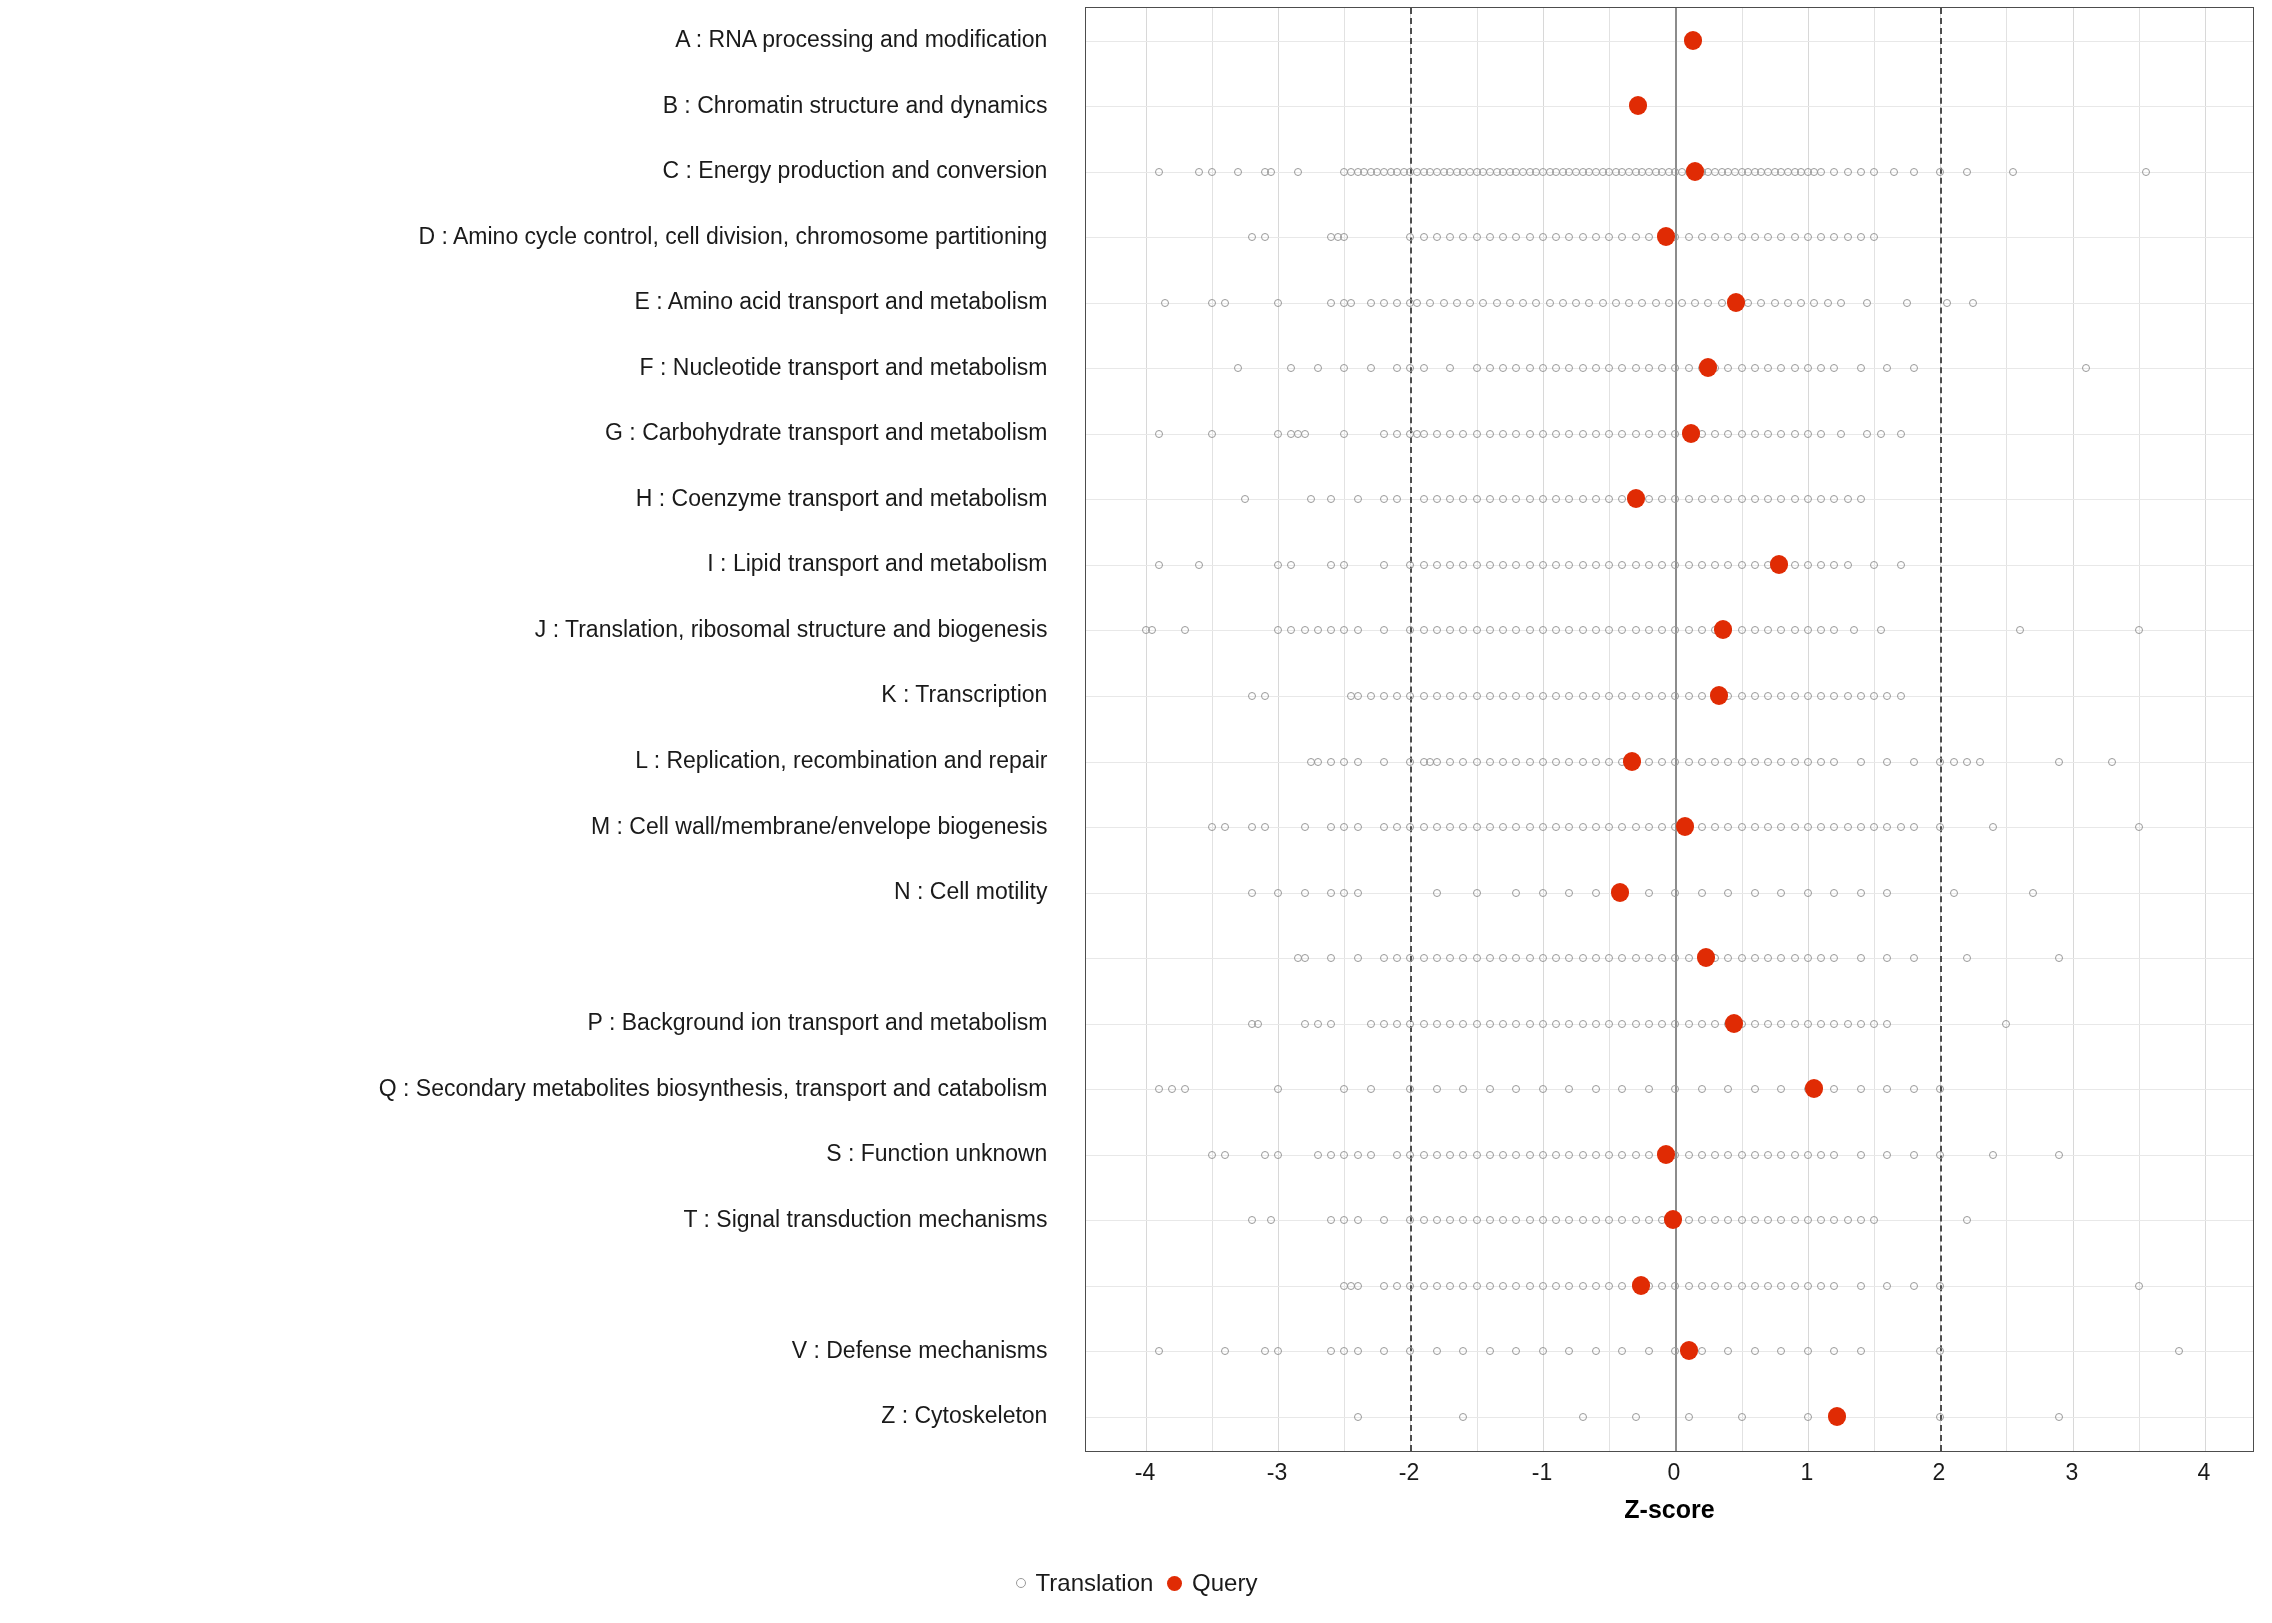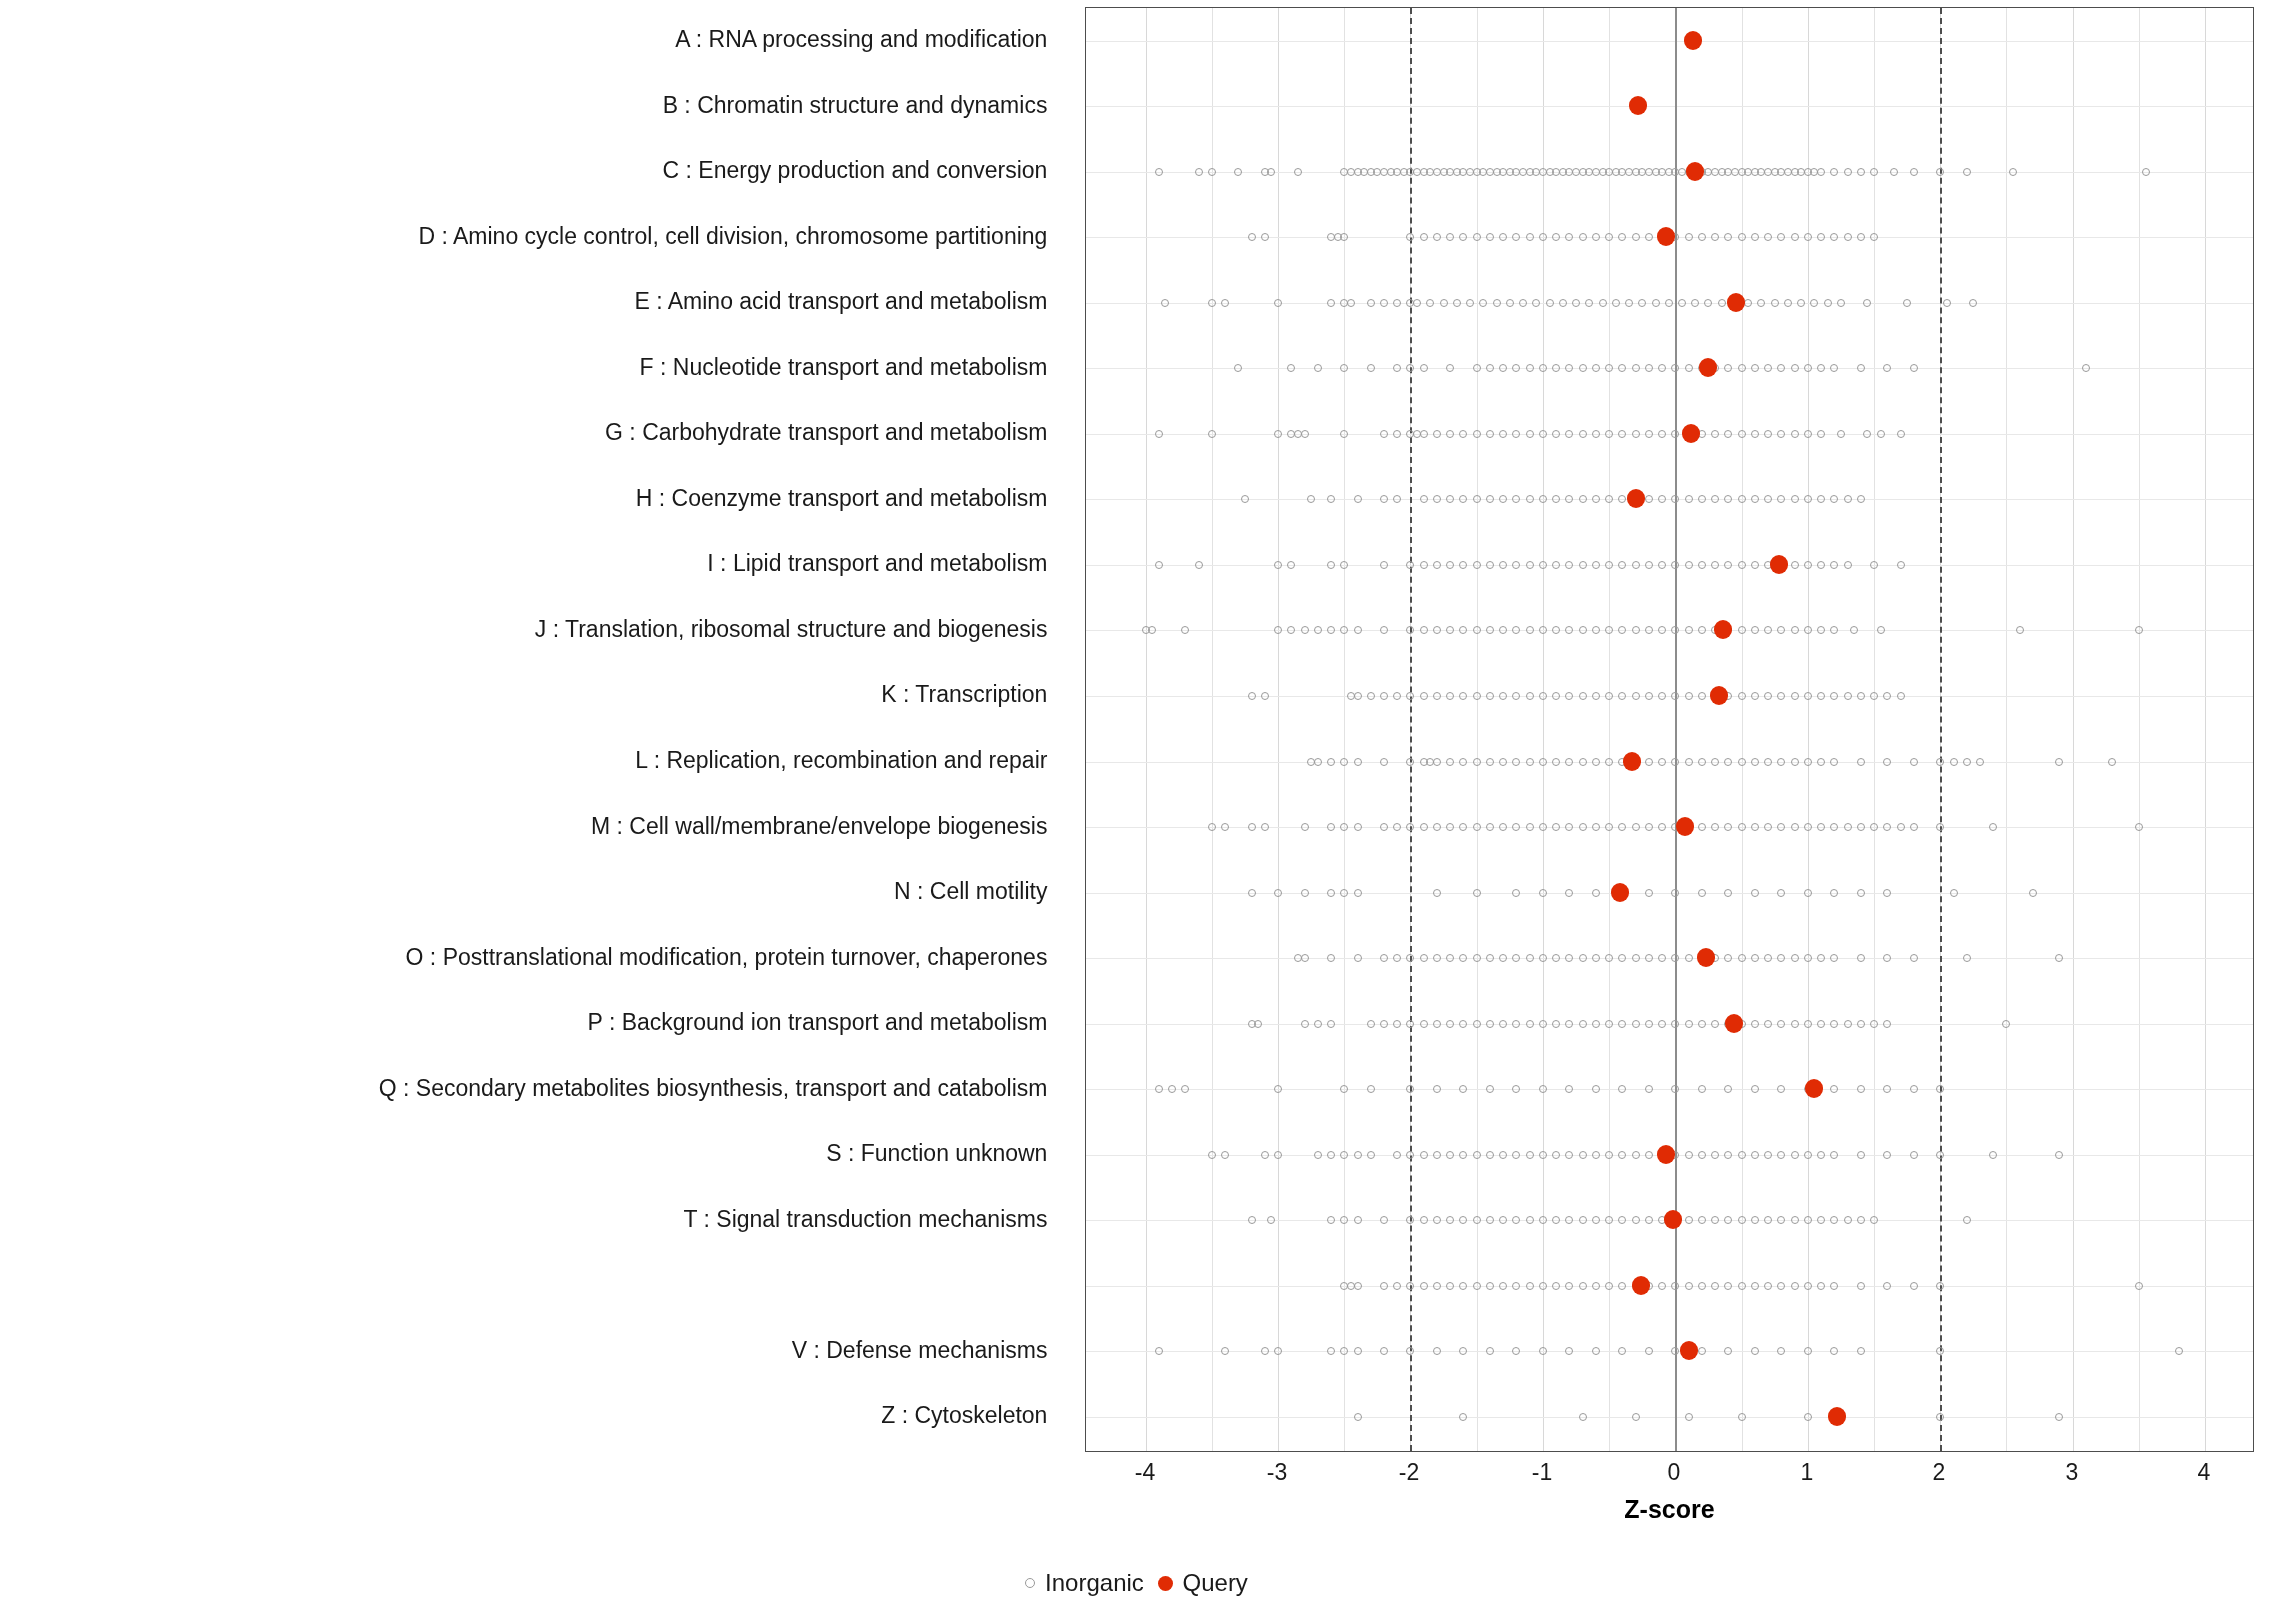--- a/index.html
+++ b/index.html
@@ -163,21 +163,20 @@
       <div class="cat-label" style="top: 301px;">E : Amino acid transport and metabolism</div>
       <div class="cat-label" style="top: 367px;">F : Nucleotide transport and metabolism</div>
       <div class="cat-label" style="top: 432px;">G : Carbohydrate transport and metabolism</div>
       <div class="cat-label" style="top: 498px;">H : Coenzyme transport and metabolism</div>
       <div class="cat-label" style="top: 563px;">I : Lipid transport and metabolism</div>
       <div class="cat-label" style="top: 629px;">J : Translation, ribosomal structure and biogenesis</div>
       <div class="cat-label" style="top: 694px;">K : Transcription</div>
       <div class="cat-label" style="top: 760px;">L : Replication, recombination and repair</div>
       <div class="cat-label" style="top: 826px;">M : Cell wall/membrane/envelope biogenesis</div>
       <div class="cat-label" style="top: 891px;">N : Cell motility</div>
-      <div class="cat-label" style="top: 957px;">O : Posttranslational modification, protein turnover, chaperones</div>
       <div class="cat-label" style="top: 1022px;">P : Background ion transport and metabolism</div>
       <div class="cat-label" style="top: 1088px;">Q : Secondary metabolites biosynthesis, transport and catabolism</div>
       <div class="cat-label" style="top: 1153px;">S : Function unknown</div>
       <div class="cat-label" style="top: 1219px;">T : Signal transduction mechanisms</div>
       <div class="cat-label" style="top: 1350px;">V : Defense mechanisms</div>
       <div class="cat-label" style="top: 1415px;">Z : Cytoskeleton</div>
     </div>
 
   <div id="panel">
       <div class="vline major" style="left: 60px;"></div>
@@ -1113,21 +1112,21 @@
       <div class="xtick" style="left: 854px;">2</div>
       <div class="xtick" style="left: 987px;">3</div>
       <div class="xtick" style="left: 1119px;">4</div>
     </div>
 
   <div id="xlabel">Z-score</div>
 
   <div id="legend">
     <div class="legend-item">
       <span class="legend-key-bg"></span>
-      <span>Inorganic</span>
+      <span>Translation</span>
     </div>
     <div class="legend-item">
       <span class="legend-key-q"></span>
       <span>Query</span>
     </div>
   </div>
 
 </div>
 
 

